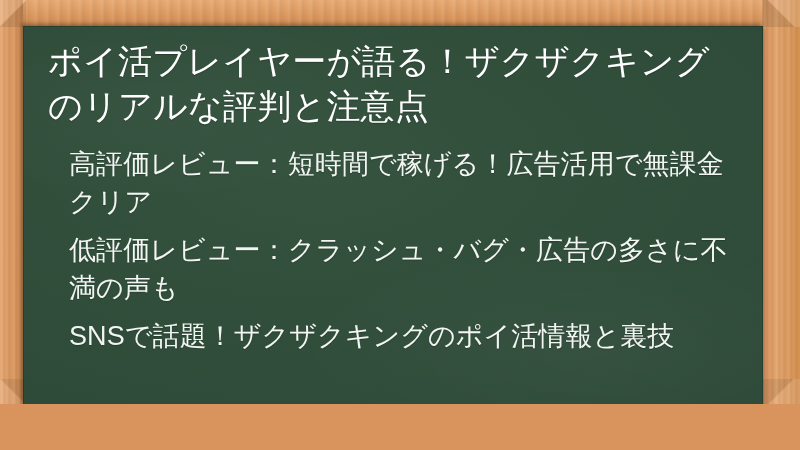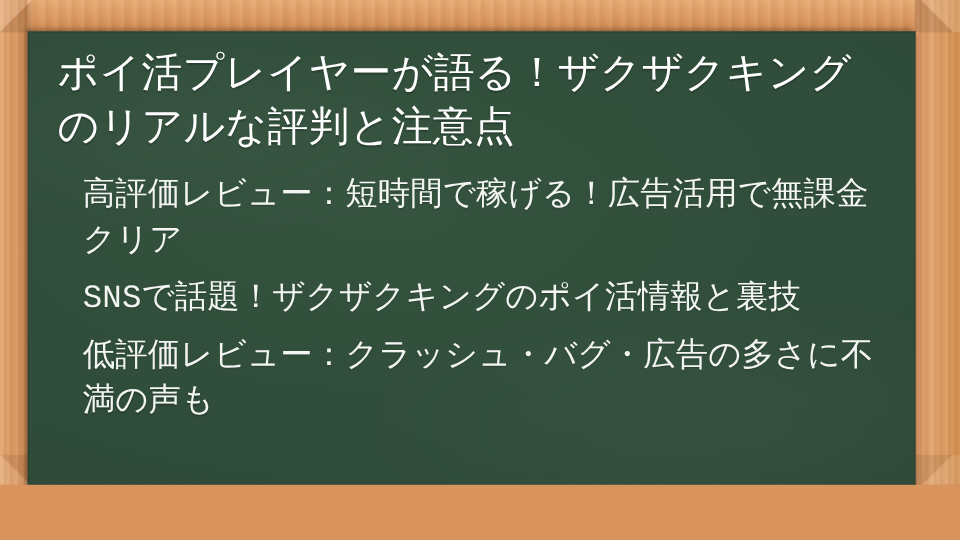--- a/index.html
+++ b/index.html
@@ -126,21 +126,20 @@
   .list { margin-top:16px; padding-left:28px; padding-right:4px; }
   .list-item {
     color:#f2f5f2;
     font-size:27px;
     line-height:38px;
     font-weight:400;
     letter-spacing:0.1px;
     text-shadow:0 1px 1px rgba(0,0,0,0.20);
     margin-bottom:10px;
     white-space:pre-wrap;
-    font-family:Liberation Mono, monospace;
   }
   .list-item:last-child { margin-bottom:0; }
 
   
   .eraser {
     position:absolute;
     left:652px; top:389px;
     width:61px; height:11px;
     background:linear-gradient(180deg,#fdf8e4 0%, #f6eecf 55%, #ece0b9 100%);
     border-radius:1px;
@@ -162,22 +161,22 @@
   <div class="miter miter-bl"></div>
   <div class="miter miter-br"></div>
 
   <div class="board">
     <div class="board-inner">
 
       <div class="title">ポイ活プレイヤーが語る！ザクザクキングのリアルな評判と注意点</div>
 
       <div class="list">
         <div class="list-item">高評価レビュー：短時間で稼げる！広告活用で無課金クリア</div>
+        <div class="list-item">低評価レビュー：クラッシュ・バグ・広告の多さに不満の声も</div>
         <div class="list-item">SNSで話題！ザクザクキングのポイ活情報と裏技</div>
-        <div class="list-item">低評価レビュー：クラッシュ・バグ・広告の多さに不満の声も</div>
       </div>
 
     </div>
 
     <div class="eraser"></div>
   </div>
 
 </div>
 
 </body></html>

